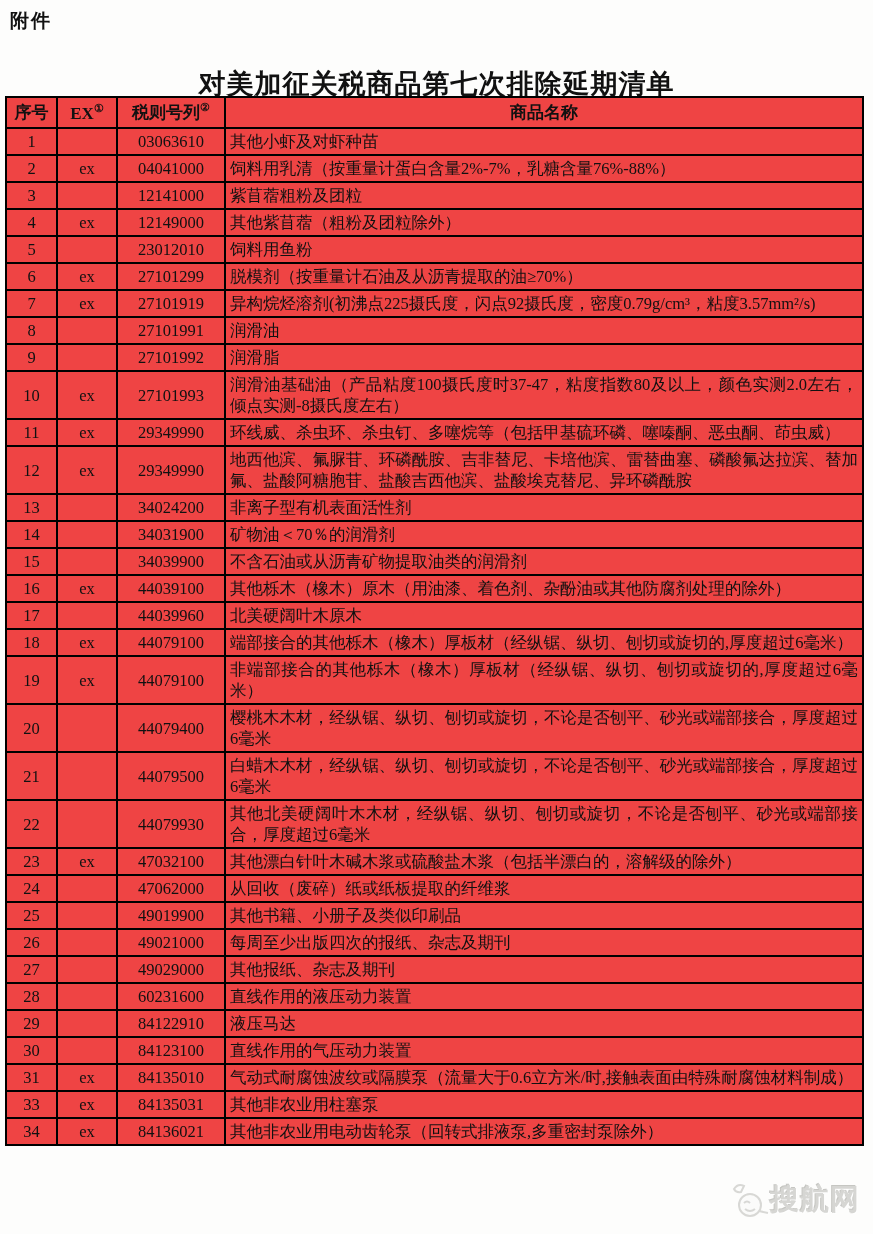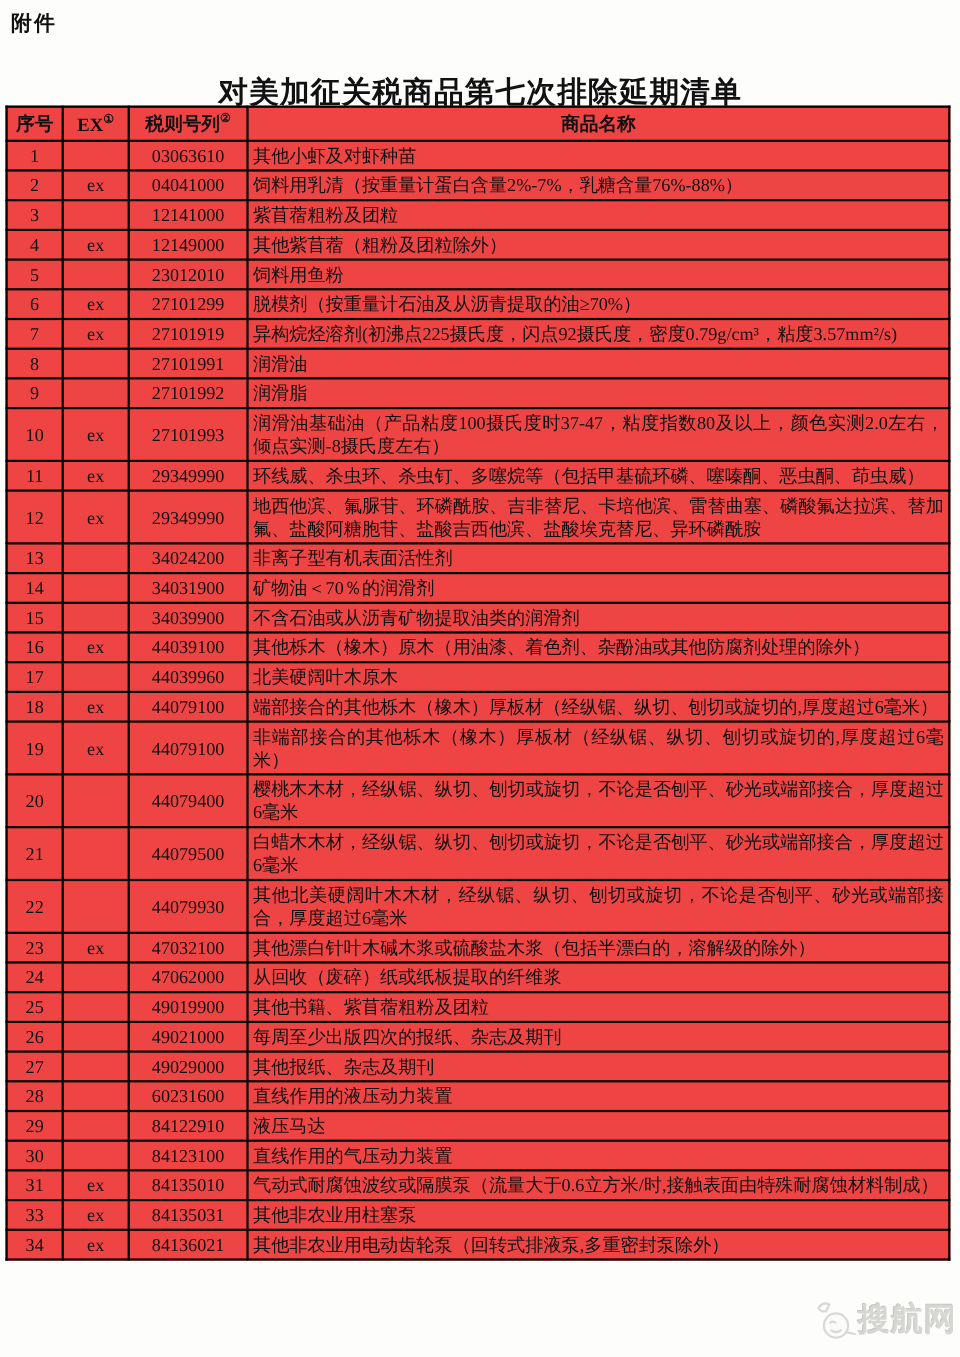--- a/index.html
+++ b/index.html
@@ -59,21 +59,20 @@
   td.cell-center { text-align: center; padding: 2px 1px; }
   td.cell-name  { text-align: justify; }
 
   .watermark {
     position: absolute;
     left: 728px; top: 1176px;
     width: 142px; height: 48px;
     display: flex;
     align-items: center;
     opacity: 0.85;
-    justify-content: flex-end;
   }
   .watermark-logo { width: 42px; height: 42px; flex: 0 0 auto; }
   .watermark-text {
     font-size: 29px;
     font-weight: bold;
     font-family: "Liberation Sans", "DejaVu Sans", sans-serif;
     color: #d0d0cd;
     letter-spacing: 1px;
     text-shadow: 1px 1px 0 #ffffff, -1px -1px 0 #bdbdb9;
     white-space: nowrap;
@@ -245,21 +244,21 @@
         <tr>
       <td class="cell-center">24</td>
       <td class="cell-center"></td>
       <td class="cell-center">47062000</td>
       <td class="cell-name">从回收（废碎）纸或纸板提取的纤维浆</td>
     </tr>
         <tr>
       <td class="cell-center">25</td>
       <td class="cell-center"></td>
       <td class="cell-center">49019900</td>
-      <td class="cell-name">其他书籍、紫苜蓿粗粉及团粒</td>
+      <td class="cell-name">其他书籍、小册子及类似印刷品</td>
     </tr>
         <tr>
       <td class="cell-center">26</td>
       <td class="cell-center"></td>
       <td class="cell-center">49021000</td>
       <td class="cell-name">每周至少出版四次的报纸、杂志及期刊</td>
     </tr>
         <tr>
       <td class="cell-center">27</td>
       <td class="cell-center"></td>

